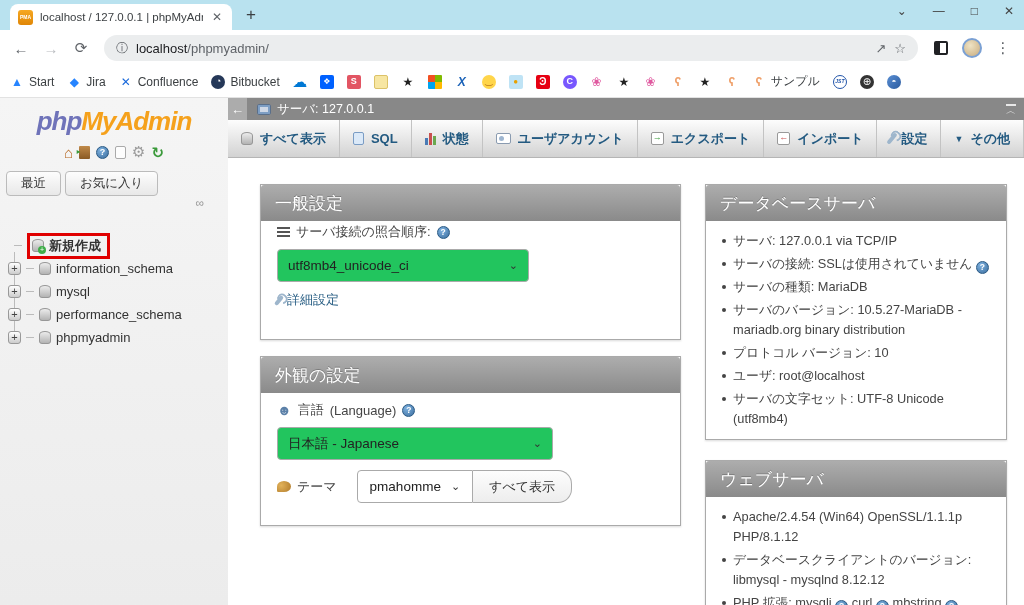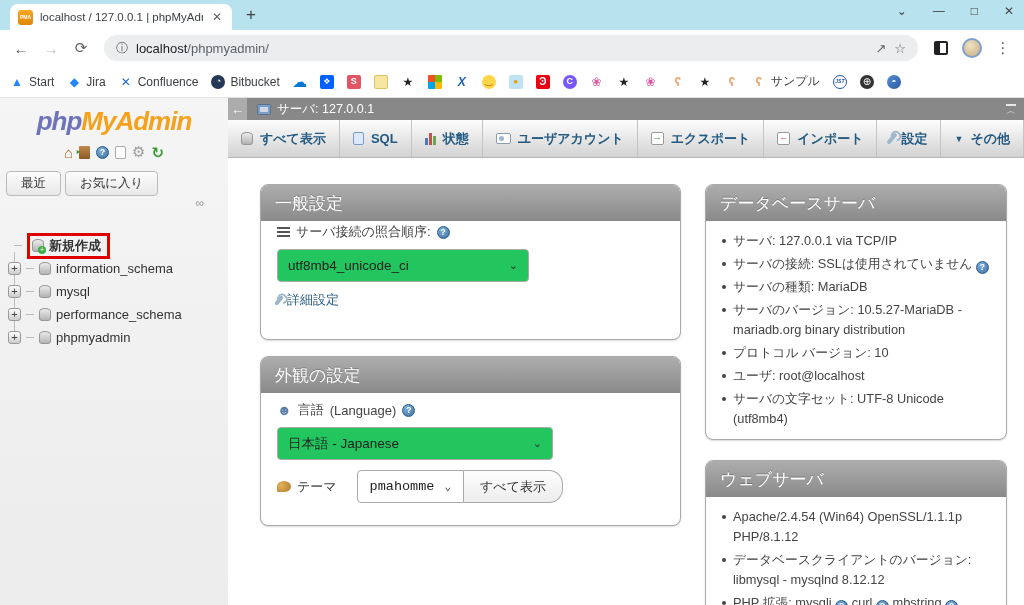--- a/index.html
+++ b/index.html
@@ -85,38 +85,38 @@
   .i-user:after { content:""; position:absolute; left:2px; top:2px; width:5px; height:5px; border-radius:50%; background:#9fb6d0; }
   .i-port { width:13px; height:13px; background:#fff; border:1px solid #999; border-radius:2px;
     position:relative; font-size:9px; font-weight:bold; }
   .i-port span { position:absolute; left:1px; top:-1px; }
   .i-wrench { width:4px; height:13px; background:#9eb6cc; border-radius:2px; transform:rotate(40deg); position:relative; }
   .i-wrench:before { content:""; position:absolute; top:-3px; left:-2px; width:7px; height:6px;
     border:2px solid #9eb6cc; border-radius:50%; border-bottom-color:transparent; }
   .caret { color:#235a81; font-size:9px; }
 
   .content { position:relative; height:447px; }
-  .panel { position:absolute; border:1px solid #aaa; border-radius:8px; background:#fff;
+  .panel { position:absolute; border:1px solid #aaa; border-radius:0; background:#fff;
     box-shadow:0 1px 2px rgba(0,0,0,.15); overflow:hidden; }
   .phead { height:36px; background:linear-gradient(#adadad,#8a8a8a); color:#fff; font-size:17px;
     display:flex; align-items:center; padding:0 14px; text-shadow:0 -1px 0 rgba(0,0,0,.25);
     border-radius:3px 3px 0 0; }
   .pbody { padding:2px 16px; font-size:13px; color:#444; }
   .frow { display:flex; align-items:center; gap:6px; margin-bottom:8px; }
   .linesic { width:13px; height:11px; background:repeating-linear-gradient(#555 0 2px,#fff 2px 4px); }
   .personic { font-size:14px; color:#5b80a8; }
   .paletteic { width:14px; height:11px; background:radial-gradient(circle at 30% 40%,#e2b25a,#b07a2a); border-radius:50% 50% 50% 10%; }
   .fakesel { background:#22c55e; border:1px solid #aaa; border-radius:4px; height:33px;
     display:flex; align-items:center; padding:0 10px; font-size:13.5px; color:#222; justify-content:space-between; }
   .chev { font-size:11px; color:#333; }
   .linkrow { display:flex; align-items:center; gap:6px; margin-top:9px; }
   .alink { color:#235a81; font-size:13px; text-decoration:none; }
   .themegrp { display:flex; align-items:stretch; margin-left:14px; }
   .themesel { border:1px solid #aaa; border-radius:4px 0 0 4px; height:33px; display:flex; align-items:center;
-    gap:10px; padding:0 12px; font-size:13.5px; color:#222; background:#fff;font-family:Liberation Mono, monospace; }
+    gap:10px; padding:0 12px; font-size:13.5px; color:#222; background:#fff; }
   .viewall { border:1px solid #aaa; border-left:none; border-radius:0 14px 14px 0;
     background:linear-gradient(#fdfdfd,#ededed); font-size:13px; color:#333; padding:0 16px;
     display:flex; align-items:center; }
   .plist { list-style:none; padding:10px 14px 6px 14px; }
   .plist li { font-size:12.8px; color:#444; line-height:20px; padding-left:13px; position:relative; margin-bottom:3px; }
   .plist li:before { content:""; position:absolute; left:2px; top:8px; width:4px; height:4px; border-radius:50%; background:#444; }
   .help { width:13px; height:13px; border-radius:50%; background:radial-gradient(circle at 35% 30%,#7fb2e0,#3c6e9e);
     color:#fff; font-size:8.5px; font-weight:bold; display:inline-flex; align-items:center; justify-content:center;
     border:1px solid #2a5a85; vertical-align:-2px; }
   .it { }

